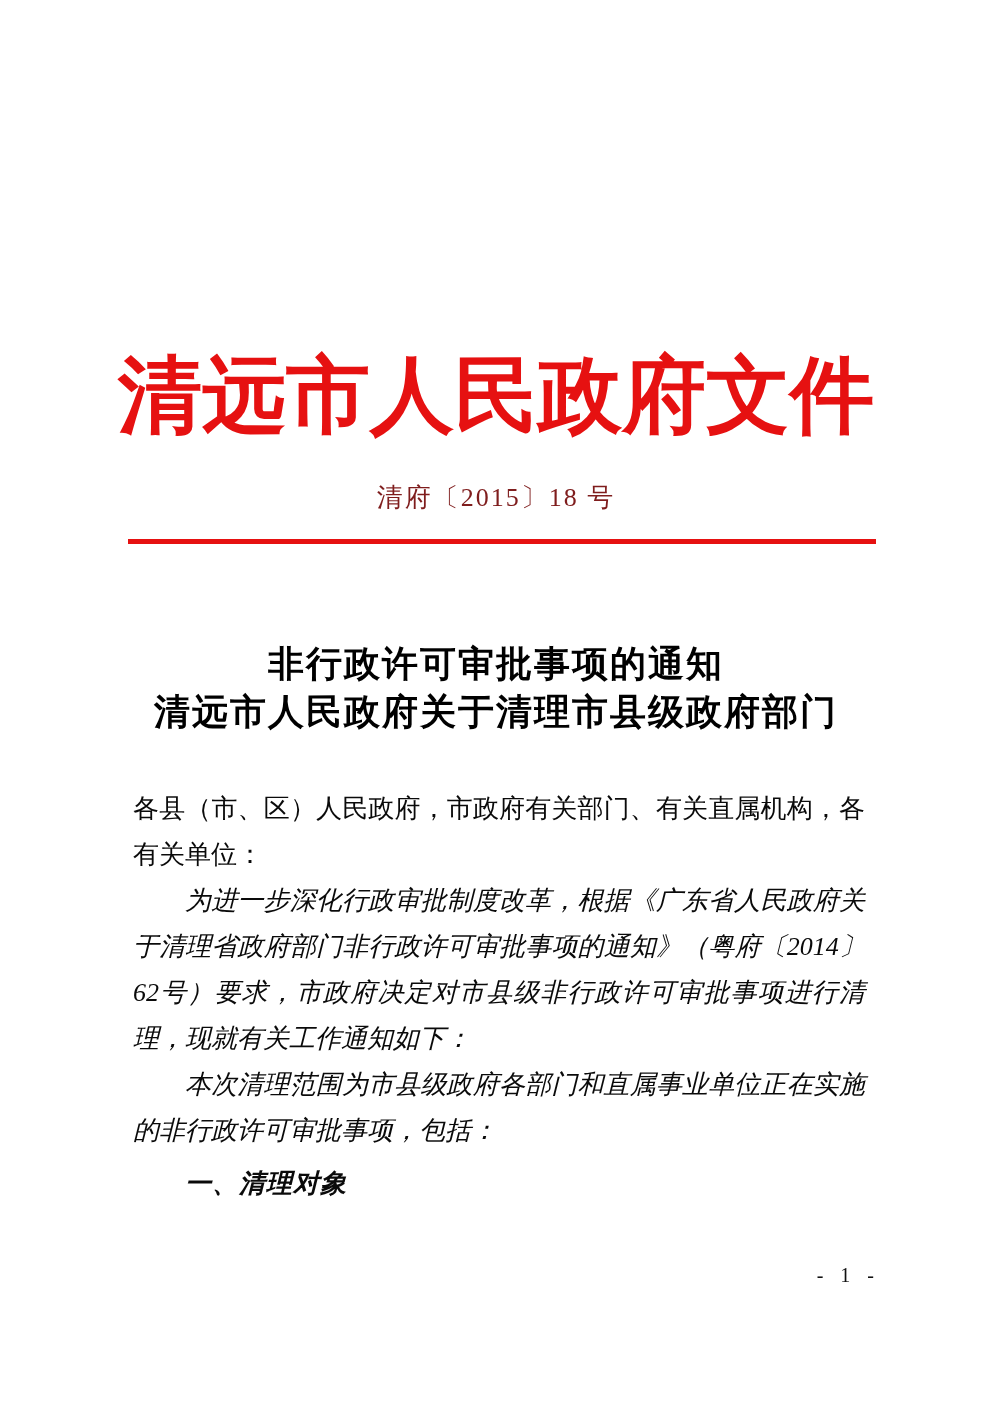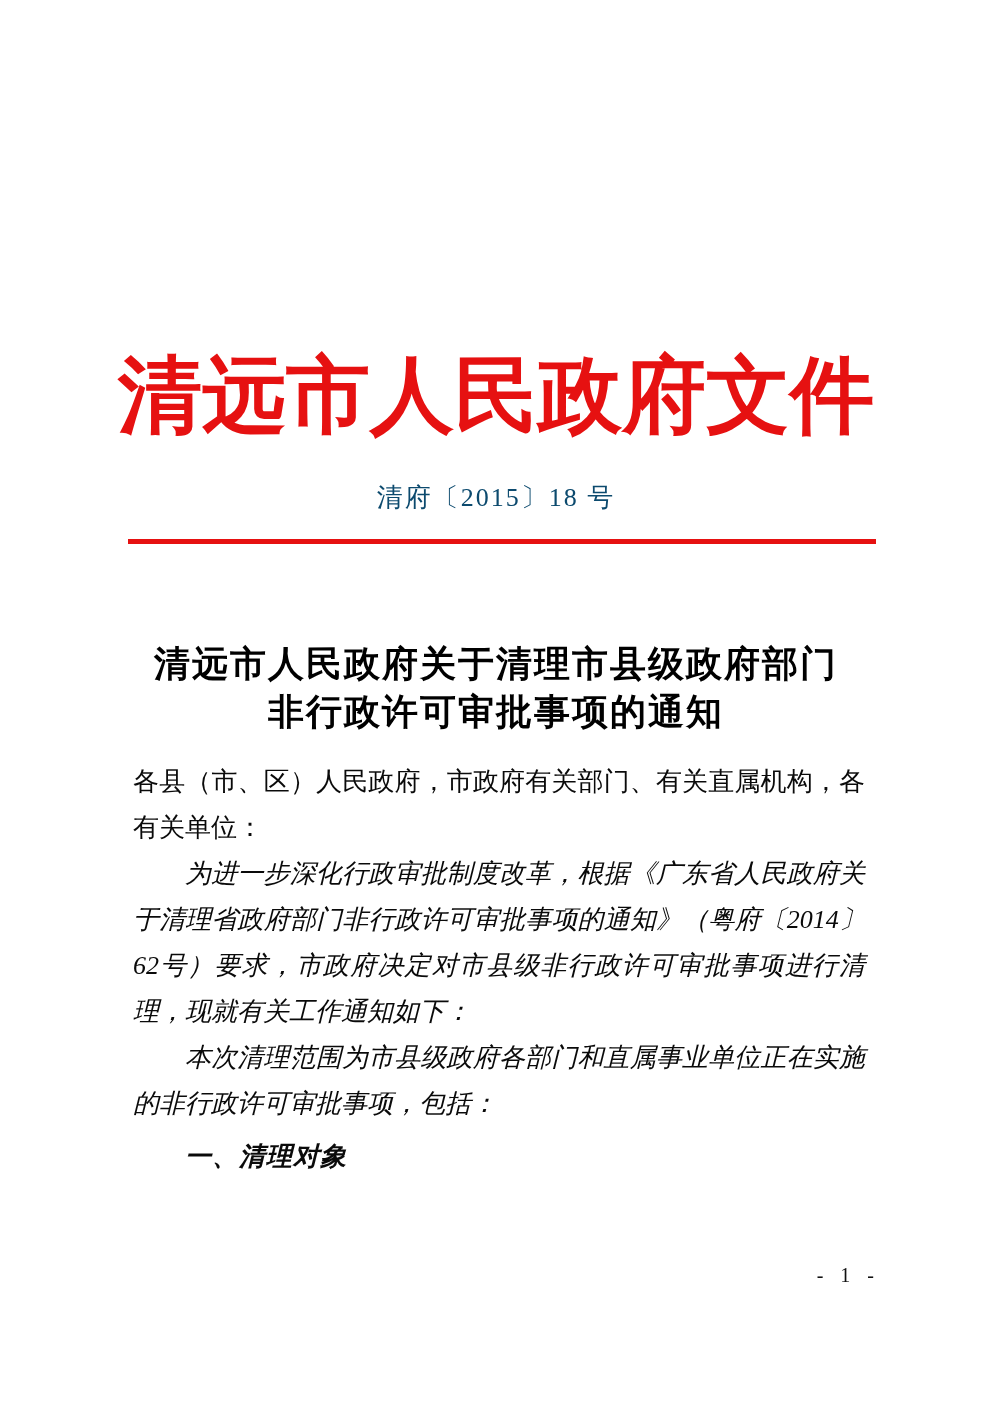--- a/index.html
+++ b/index.html
@@ -23,39 +23,39 @@
     color: #e61111;
     letter-spacing: 0px;
     white-space: nowrap;
   }
   .doc-number {
     margin-top: 39px;
     font-size: 26px;
     line-height: 34px;
     text-align: center;
     letter-spacing: 2px;
-    color: #0c4a6e;
+    color: #7f1d1d;
   }
   .red-rule {
     margin: 24px 116px 0 128px;
     height: 5px;
     background: #e61111;
   }
   .doc-title {
     margin-top: 96px;
     font-size: 36px;
     line-height: 48px;
     font-weight: bold;
     text-align: center;
     letter-spacing: 2px;
     color: #000000;
   }
   .doc-title .title-line { display: block; }
   .doc-body {
-    margin-top: 23px;
+    margin-top: 50px;
     padding: 0 127px 0 133px;
     font-size: 26px;
     line-height: 46px;
     text-align: justify;
     color: #0a0a0a;
   }
   .doc-body p { margin: 0; }
   .doc-body p.indent { text-indent: 2em; font-style: italic; }
   .doc-body p.section-heading {
     font-family: "Liberation Sans", "DejaVu Sans", sans-serif;
@@ -79,22 +79,22 @@
 
 <div class="page">
 
   <div class="masthead">清远市人民政府文件</div>
 
   <div class="doc-number">清府〔2015〕18 号</div>
 
   <div class="red-rule"></div>
 
   <h1 class="doc-title">
+    <span class="title-line">非行政许可审批事项的通知</span>
     <span class="title-line">清远市人民政府关于清理市县级政府部门</span>
-    <span class="title-line">非行政许可审批事项的通知</span>
   </h1>
 
   <div class="doc-body">
     <p class="salutation">各县（市、区）人民政府，市政府有关部门、有关直属机构，各有关单位：</p>
     <p class="indent">为进一步深化行政审批制度改革，根据《广东省人民政府关于清理省政府部门非行政许可审批事项的通知》（粤府〔2014〕62号）要求，市政府决定对市县级非行政许可审批事项进行清理，现就有关工作通知如下：</p>
     <p class="indent">本次清理范围为市县级政府各部门和直属事业单位正在实施的非行政许可审批事项，包括：</p>
     <p class="indent section-heading">一、清理对象</p>
   </div>
 
   <div class="page-number">- 1 -</div>

